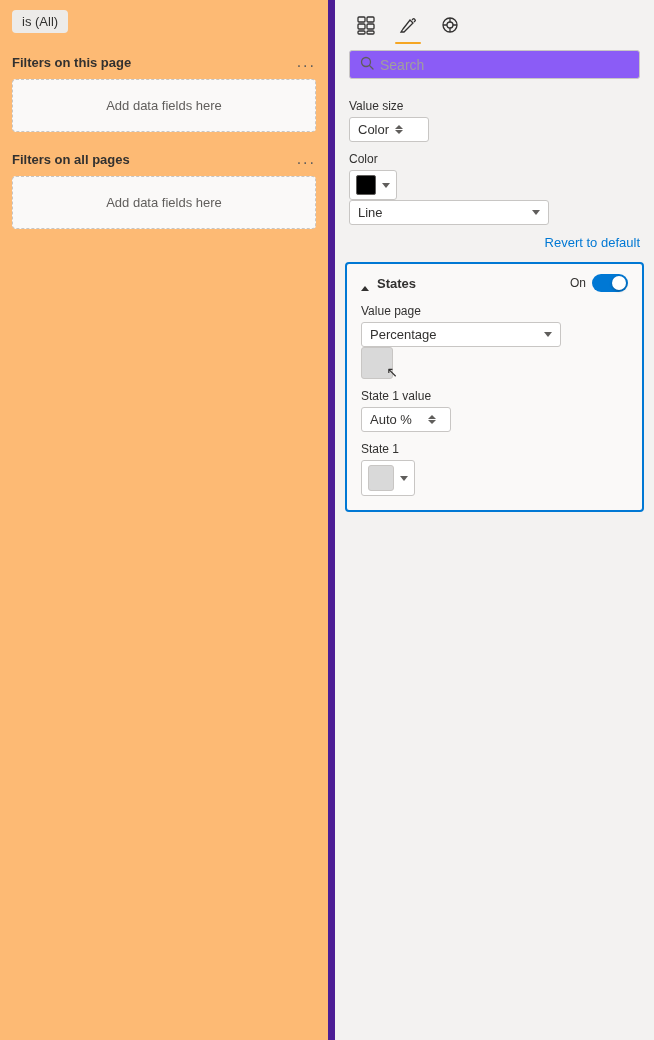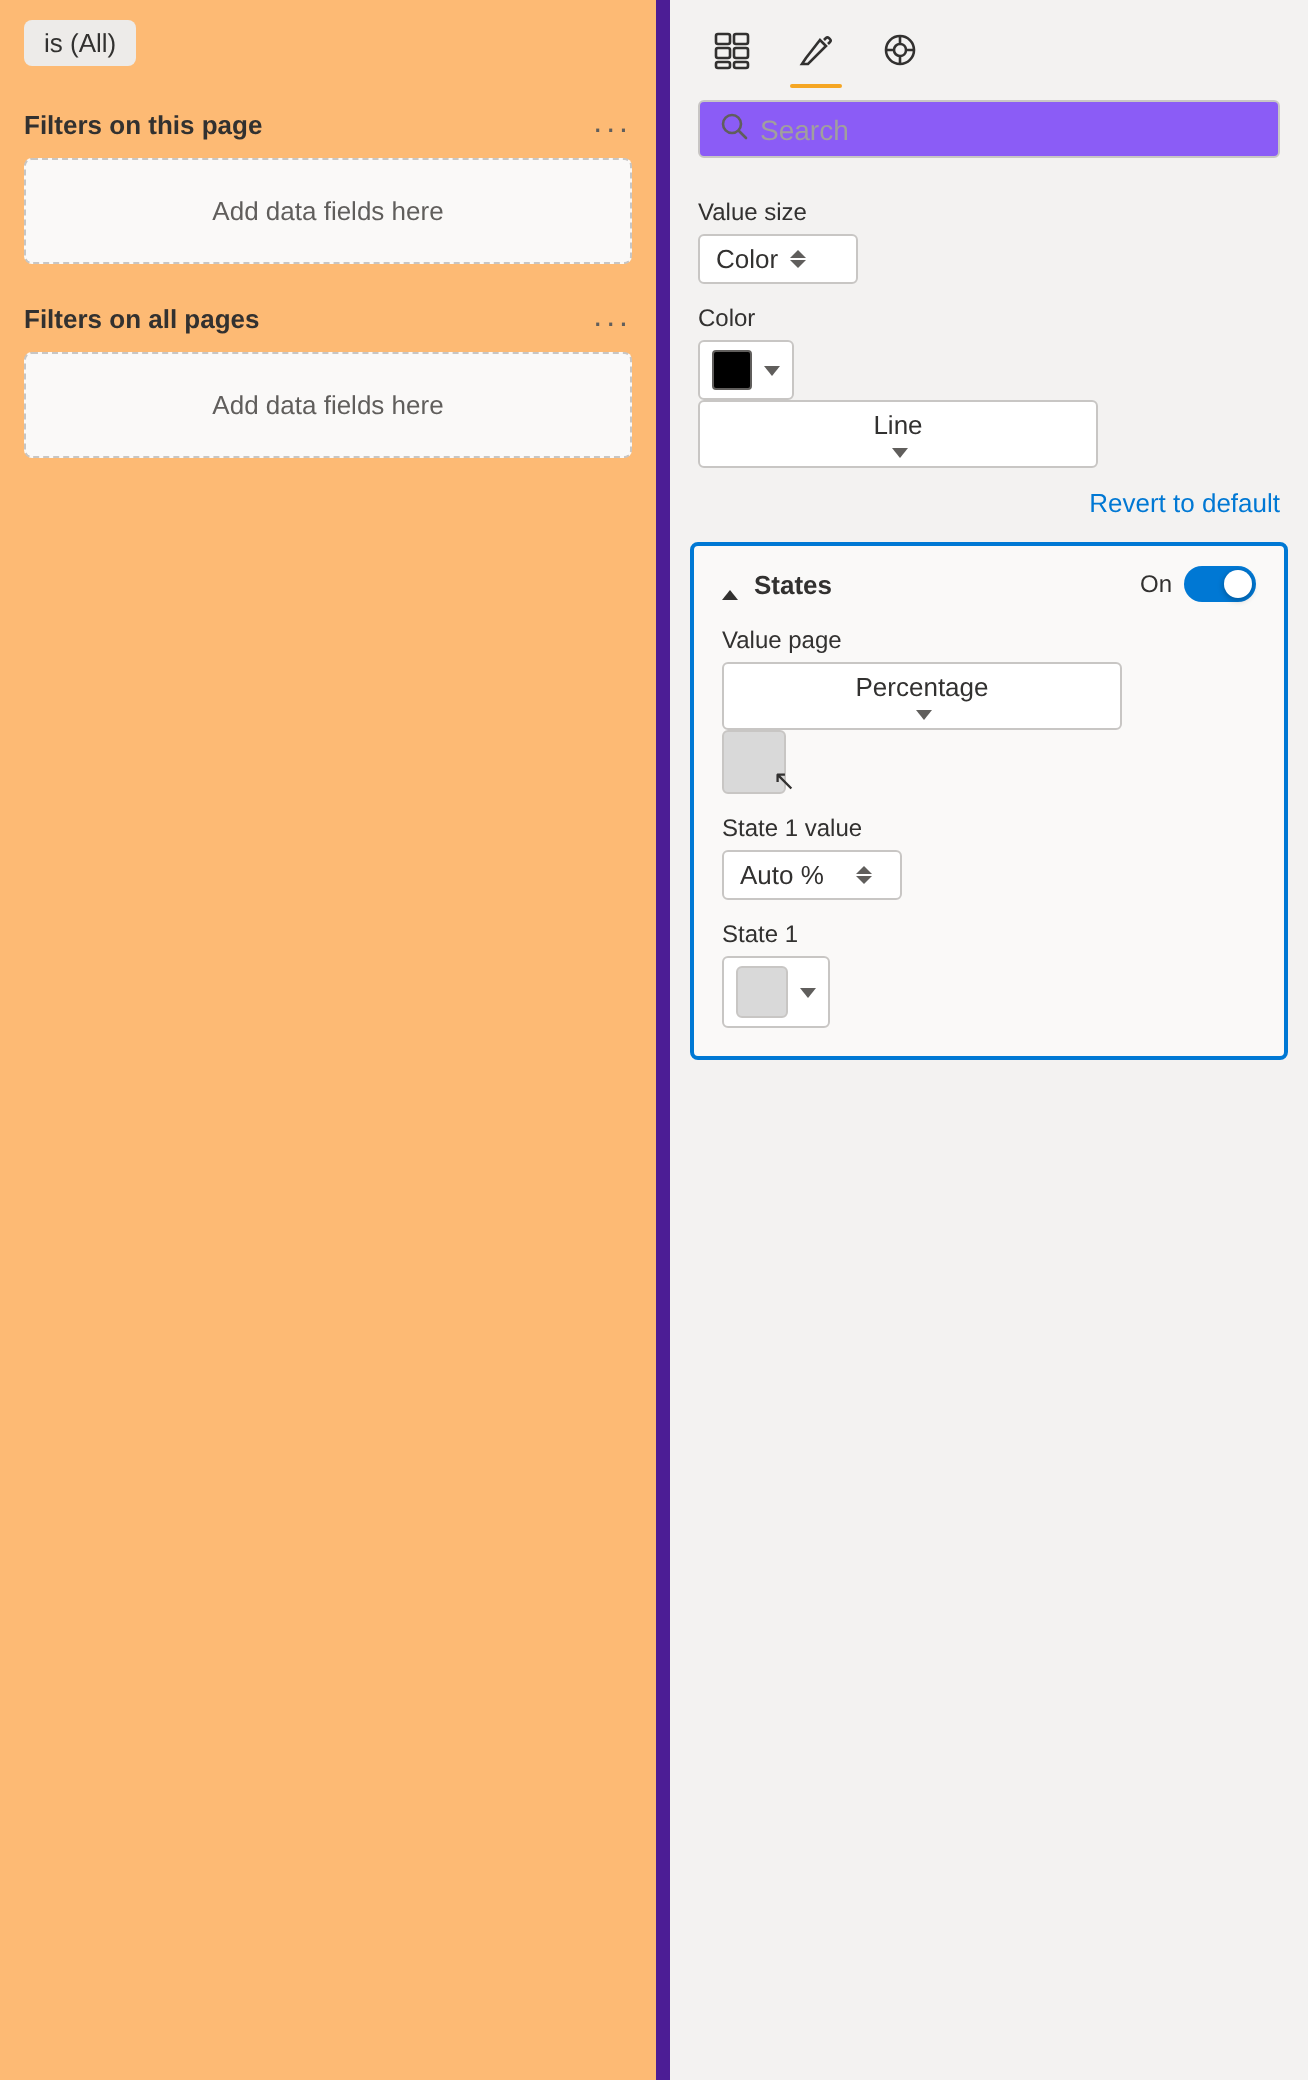--- a/index.html
+++ b/index.html
@@ -167,21 +167,20 @@
       cursor: pointer;
       display: flex;
       align-items: center;
       gap: 4px;
       min-width: 80px;
     }
 
     .prop-select-wide {
       min-width: 200px;
       justify-content: space-between;
-      flex-direction: column;
     }
 
     .color-swatch {
       width: 20px;
       height: 20px;
       background: #000000;
       border: 1px solid #605e5c;
       border-radius: 2px;
       display: inline-block;
     }

